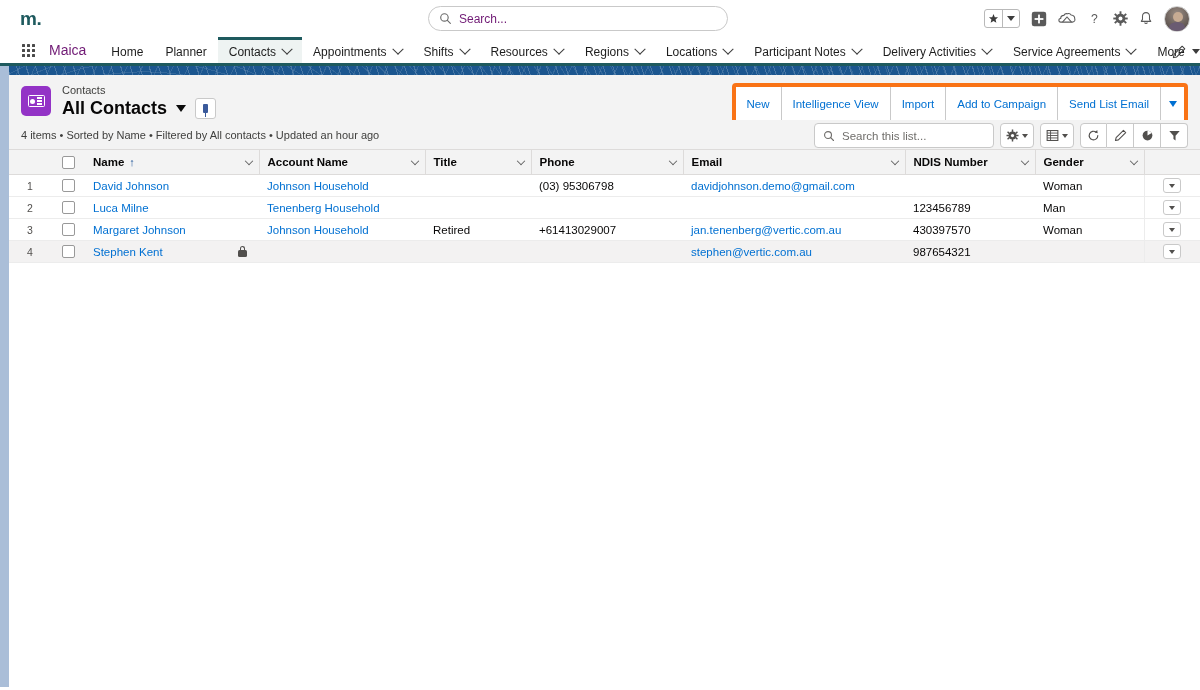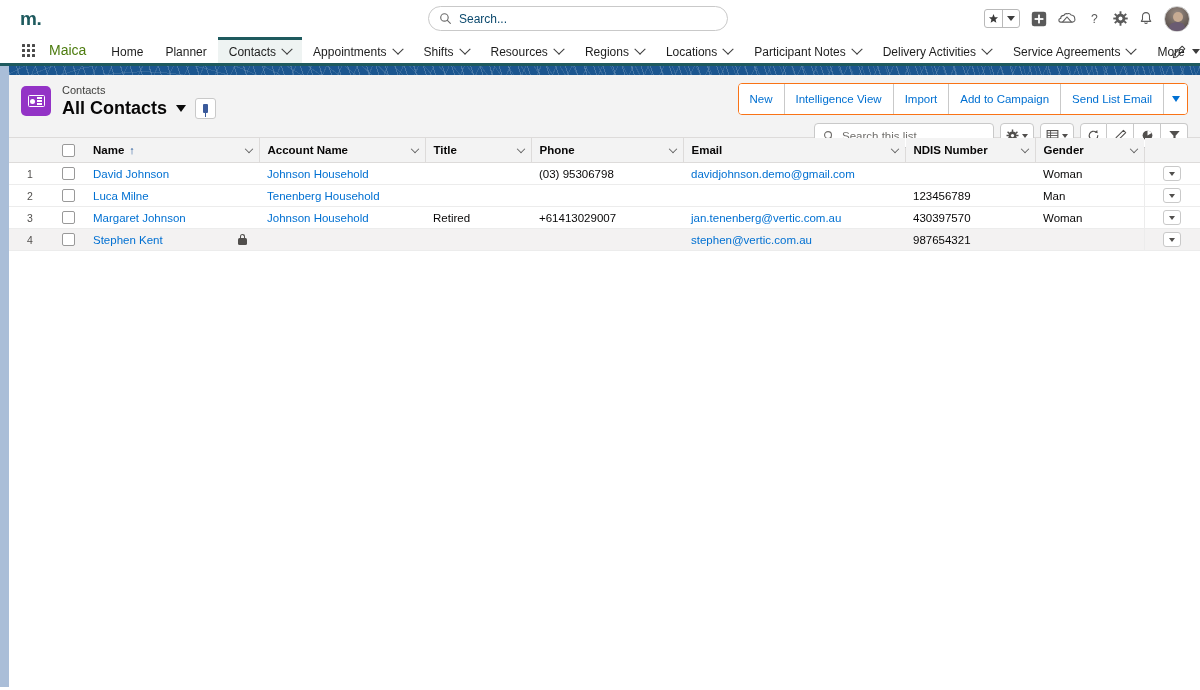--- a/index.html
+++ b/index.html
@@ -33,21 +33,21 @@
   }
   .global-search {
     width: 100%; height: 100%;
     border: 1px solid #c9c9c9;
     border-radius: 13px;
     display: flex; align-items: center;
     padding: 0 10px;
     background: #fff;
   }
   .global-search .ph {
-    font-size: 12px; color: #0c4a6e; margin-left: 7px;
+    font-size: 12px; color: #701a75; margin-left: 7px;
   }
   .header-icons {
     position: absolute; right: 10px; top: 0;
     height: 37px; display: flex; align-items: center; gap: 11px;
   }
   .fav-group {
     display: flex; align-items: center;
     border: 1px solid #b9b9b9; border-radius: 3px; height: 19px;
     overflow: hidden;
   }
@@ -81,21 +81,21 @@
     position: relative;
     padding-left: 14px;
   }
   .app-launcher {
     display: flex; align-items: center; padding: 0 8px;
   }
   .waffle { display: grid; grid-template-columns: repeat(3, 3px); gap: 2px; }
   .waffle i { width: 3px; height: 3px; background: #4a4a4a; border-radius: 0.5px; display:block; }
   .app-name {
     display: flex; align-items: center;
-    font-size: 14px; color: #4d7c0f; padding: 0 14px 0 6px;
+    font-size: 14px; color: #701a75; padding: 0 14px 0 6px;
   }
   .nav-items { display: flex; align-items: stretch; }
   .nav-item {
     display: flex; align-items: center; gap: 7px;
     padding: 0 11px;
     font-size: 12px; color: #1d1d1d;
     border-top: 3px solid transparent;
     cursor: pointer;
     white-space: nowrap;
   }
@@ -186,22 +186,22 @@
   }
   .pin-glyph {
     width: 5px; height: 9px; background: #3a5a9b; border-radius: 1px; position: relative;
   }
   .pin-glyph::after {
     content: ""; position: absolute; left: 1.7px; top: 9px; width: 1.4px; height: 4px; background: #3a5a9b;
   }
 
   .actions {
     position: absolute; right: 12px; top: 8px;
-    display: flex; height: 32px;
-    border: 1px solid #f97316; border-radius: 4px; overflow: hidden; background: #fff;
+    display: flex; height: 41px;
+    border: 4px solid #f97316; border-radius: 4px; overflow: hidden; background: #fff;
   }
   .act-btn {
     display: flex; align-items: center; padding: 0 11px;
     font-size: 11.5px; color: #0070d2; background: #fff; cursor: pointer;
     white-space: nowrap;
   }
   .act-btn + .act-btn, .act-caret { border-left: 1px solid #c9c9c9; }
   .act-caret {
     width: 24px; display: flex; align-items: center; justify-content: center; background: #fff;
   }
@@ -503,20 +503,21 @@
         <div class="act-btn">Import</div>
         <div class="act-btn">Add to Campaign</div>
         <div class="act-btn">Send List Email</div>
         <div class="act-caret">
             <span class="tri"></span>
           </div>
       </div>
     </div>
 
     <div class="list-sub">
+      <span>4 items • Sorted by Name • Filtered by All contacts • Updated an hour ago</span>
 
       <div class="tools">
         <div class="list-search">
           <svg width="12" height="12" viewBox="0 0 16 16">
             <circle cx="6.7" cy="6.7" r="4.6" fill="none" stroke="#706e6b" stroke-width="1.5"></circle>
             <line x1="10.3" y1="10.3" x2="14" y2="14" stroke="#706e6b" stroke-width="1.5" stroke-linecap="round"></line>
           </svg>
           <span class="ph">Search this list...</span>
         </div>
 

